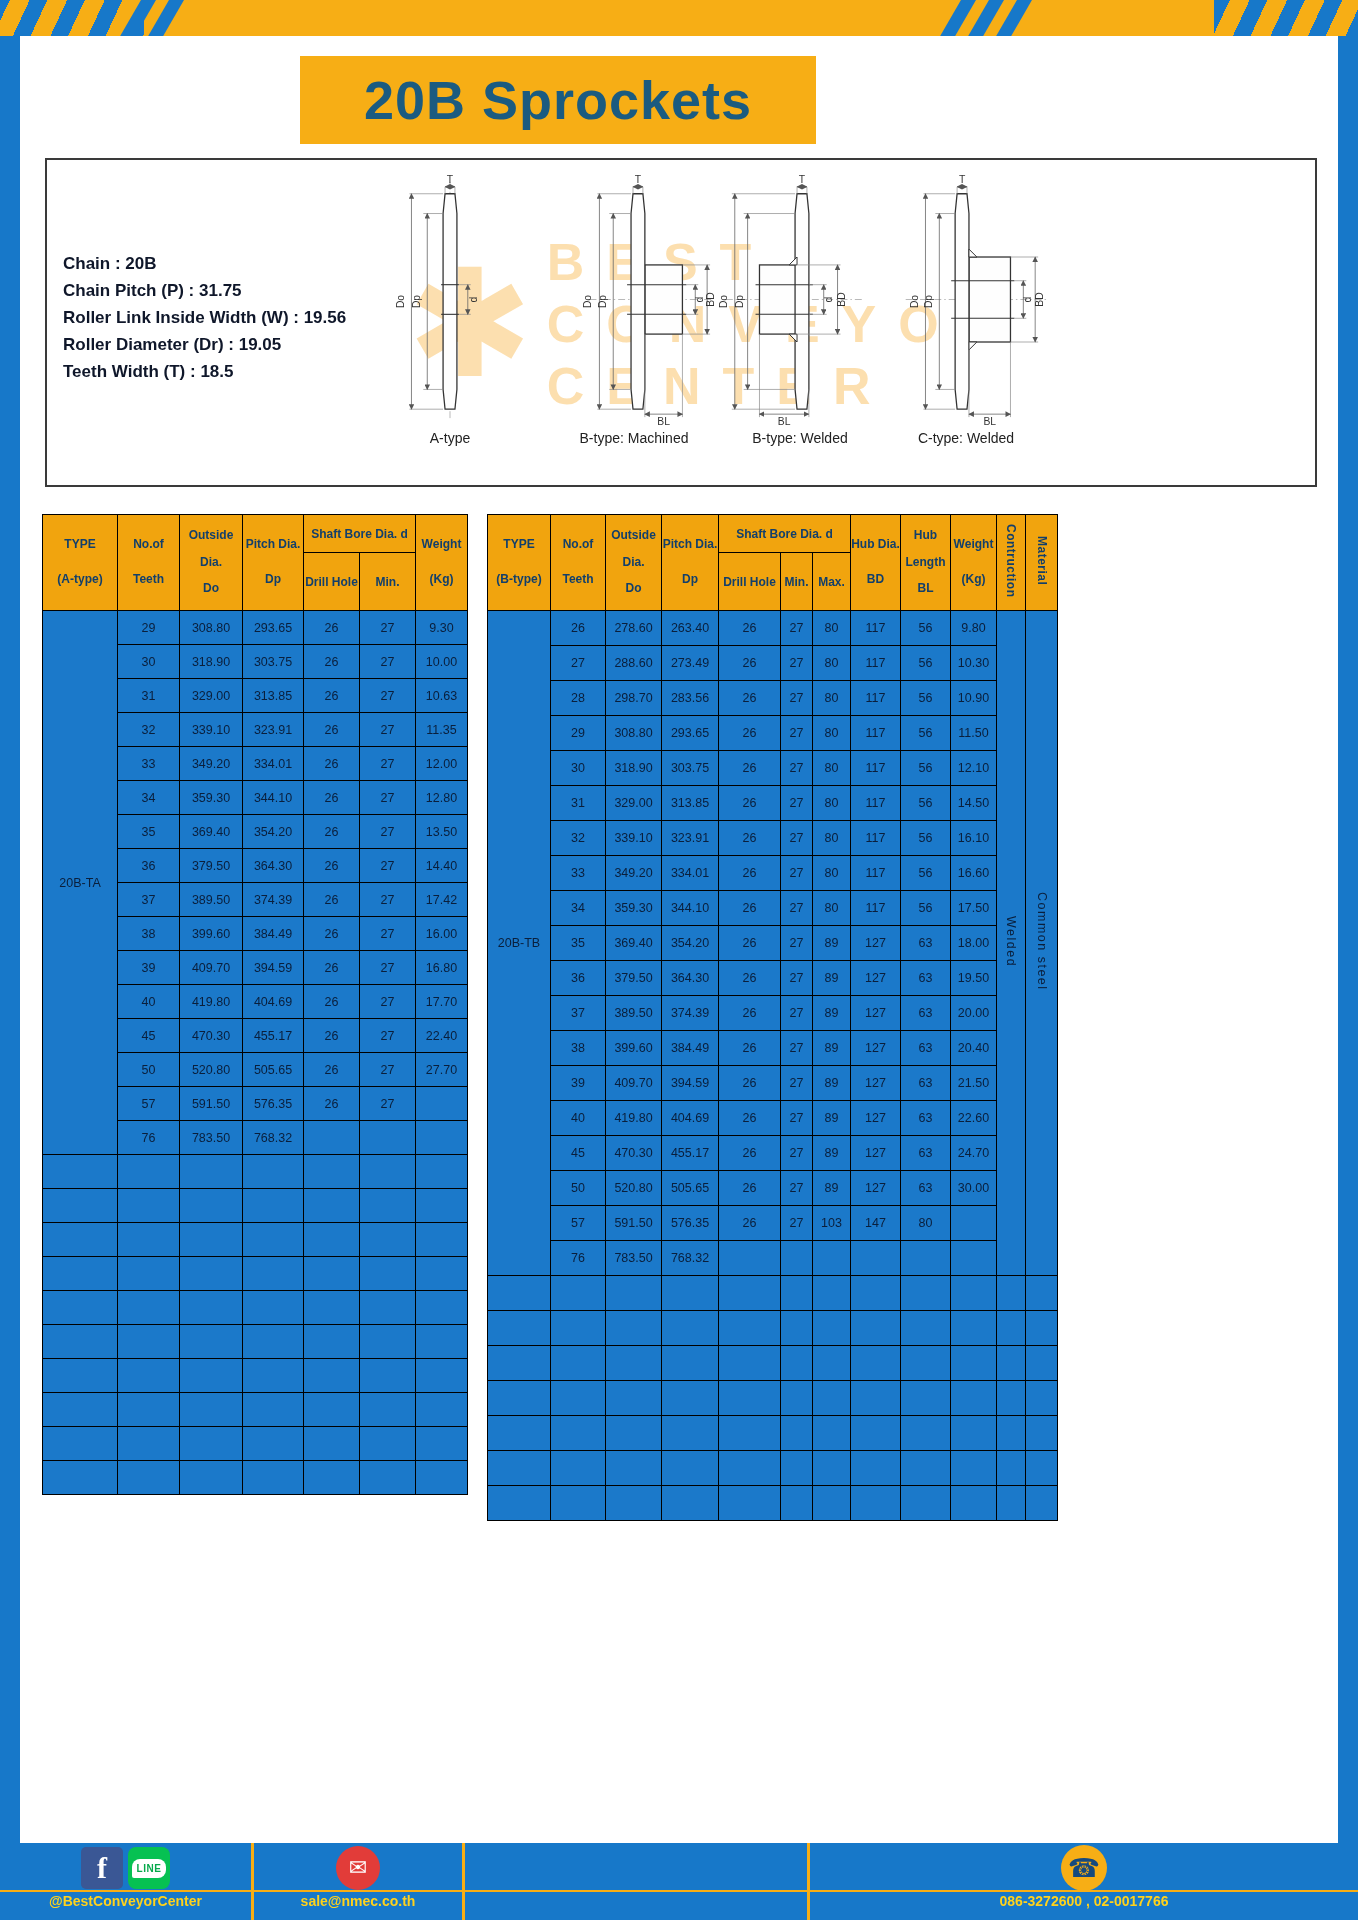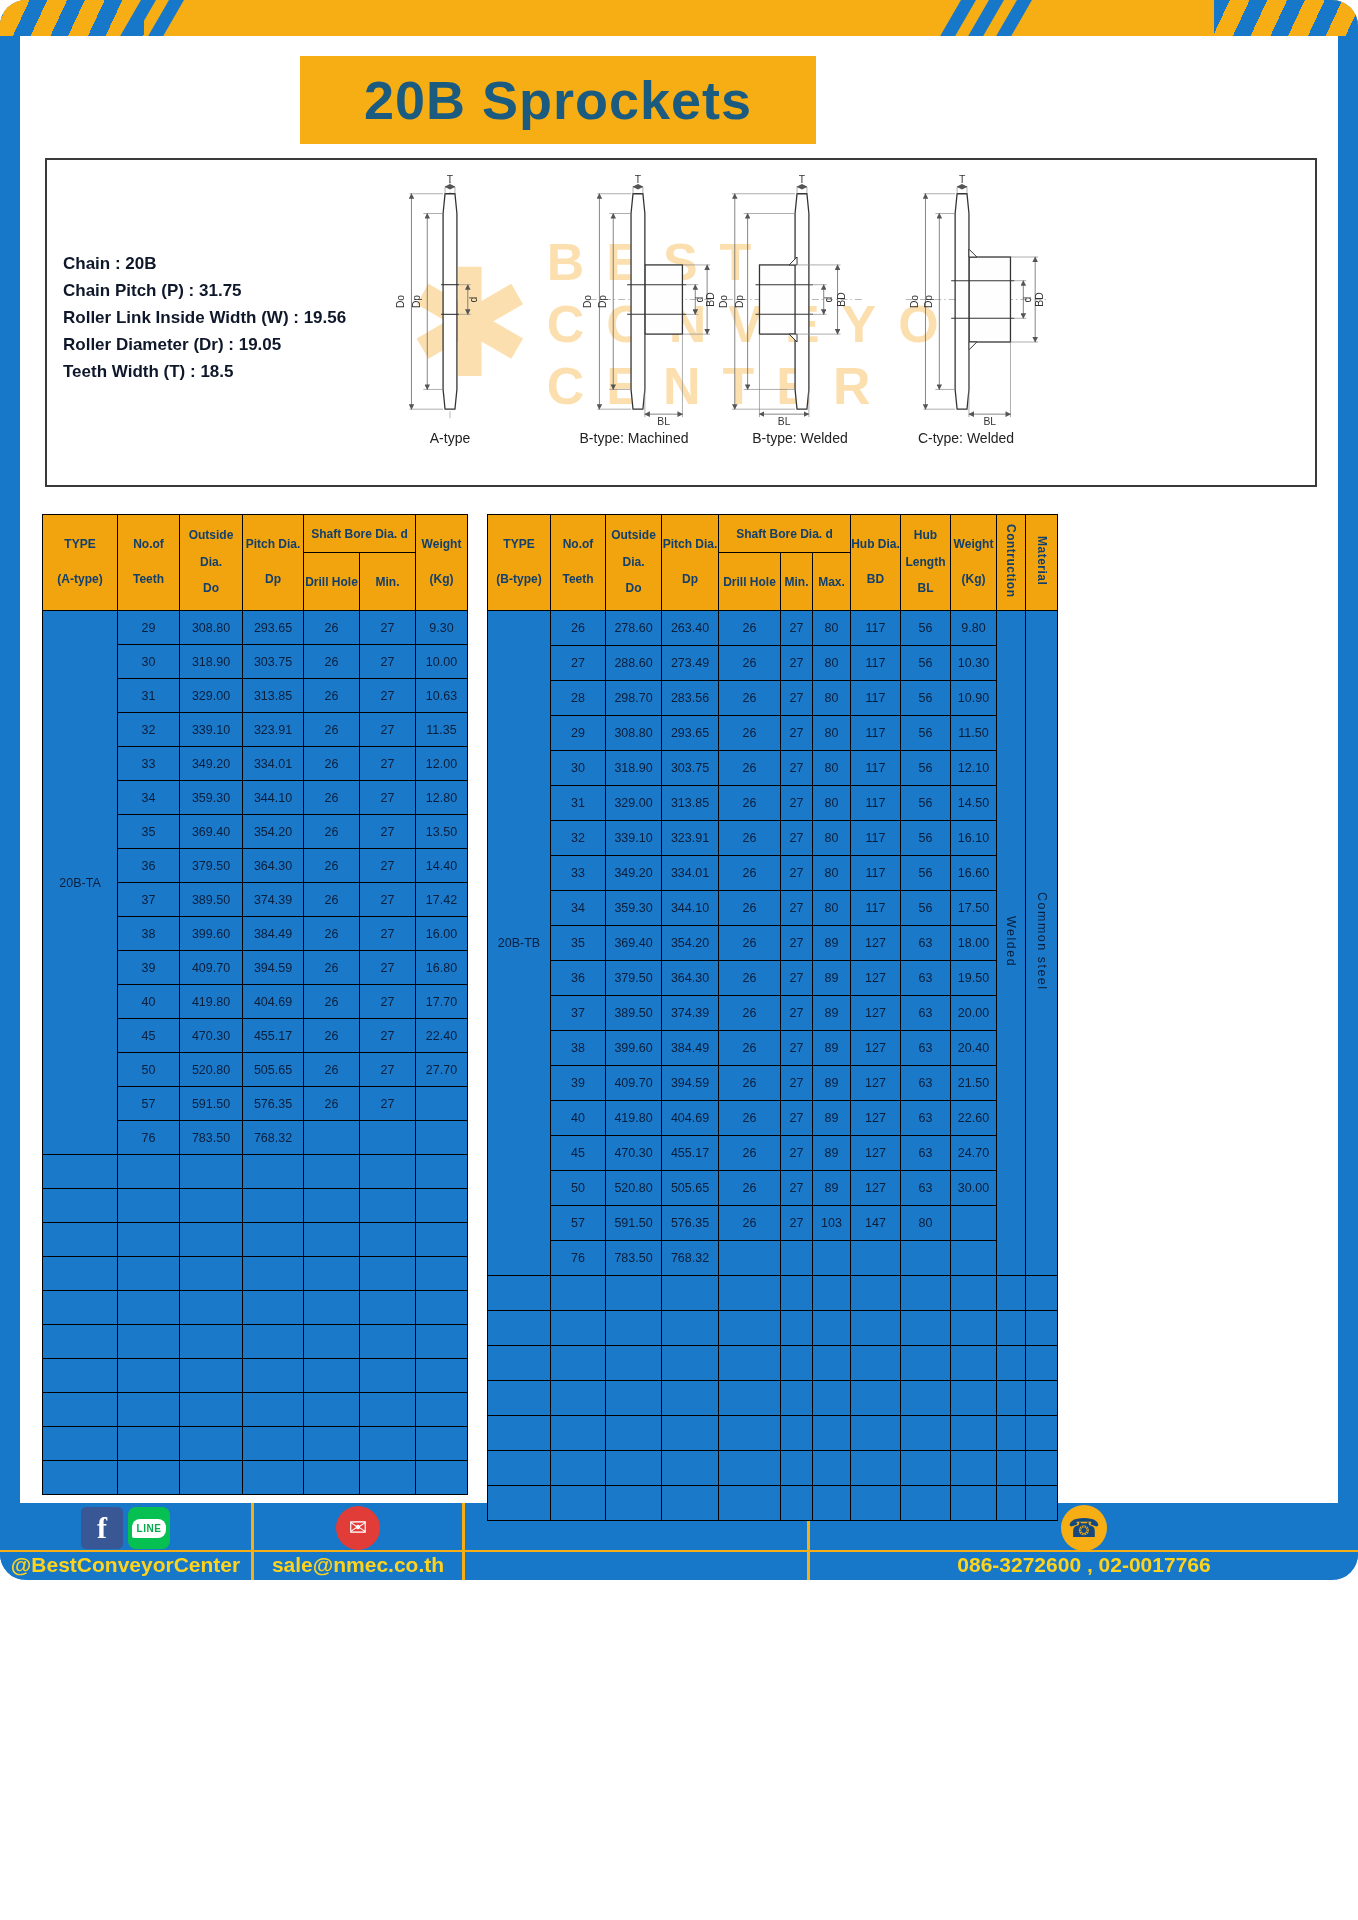--- a/index.html
+++ b/index.html
@@ -1,17 +1,17 @@
 <!DOCTYPE html>
 <html><head>
 <meta charset="utf-8">
 <style>
   html,body { margin:0; padding:0; background:#ffffff; }
-  .page { position:relative; width:1358px; height:1580px; background:#1778C9;
-          font-family:"Liberation Sans", sans-serif; overflow:hidden;border-radius:26px; }
+  .page { position:relative; width:1358px; height:1920px; background:#1778C9;
+          font-family:"Liberation Sans", sans-serif; overflow:hidden; }
 
   
   .top-band { position:absolute; top:0; left:0; width:100%; height:36px; background:#F7AE15; overflow:hidden; }
   .band-stripes { position:absolute; top:-4px; height:46px; width:150px;
                   background:repeating-linear-gradient(115deg, #1778C9 0 16px, #F7AE15 16px 34px); }
   .band-left { left:-6px; } .band-right { right:-6px; }
   .band-stripe { position:absolute; top:-4px; height:46px; width:15px; background:#1778C9; transform:skewX(-30deg); }
   .bs1{left:130px} .bs2{left:158px} .bs3{left:950px} .bs4{left:978px} .bs5{left:1006px}
 
   
@@ -63,21 +63,21 @@
 
   
   .footer { position:absolute; left:0; bottom:0; width:1358px; height:77px; background:#1778C9; }
   .f-hline { position:absolute; left:0; top:47px; width:100%; height:2px; background:#F7AE15; }
   .f-sep { position:absolute; top:0; width:3px; height:77px; background:#F7AE15; }
   .sep1{left:251px} .sep2{left:462px} .sep3{left:807px}
   .f-sec { position:absolute; top:0; height:77px; display:flex; flex-direction:column; align-items:center; }
   .sec-social{left:0;width:251px} .sec-email{left:254px;width:208px}
   .sec-web{left:465px;width:342px} .sec-phone{left:810px;width:548px}
   .f-icons { height:46px; display:flex; align-items:center; gap:5px; padding-top:2px; }
-  .f-label { margin-top:2px; font-size:21px; font-weight:bold; color:#FFD21C; white-space:nowrap; }
+  .f-label { margin-top:2px; font-size:14px; font-weight:bold; color:#FFD21C; white-space:nowrap; }
   .fb-icon { width:42px; height:42px; background:#3A5795; color:#fff; border-radius:5px;
              display:flex; align-items:center; justify-content:center; font-size:30px; font-weight:bold;
              font-family:"Liberation Serif", serif; }
   .line-icon { width:42px; height:42px; background:#06C152; border-radius:8px;
                display:flex; align-items:center; justify-content:center; }
   .line-bubble { background:#fff; color:#06A94B; font-size:10px; font-weight:bold;
                  padding:4px 5px; border-radius:8px 8px 8px 2px; letter-spacing:0.5px; }
   .mail-icon { width:44px; height:44px; border-radius:50%; background:#E23C39; color:#fff;
                display:flex; align-items:center; justify-content:center; font-size:22px; }
   .phone-icon { width:46px; height:46px; border-radius:50%; background:#F7AE15; color:#15497E;

